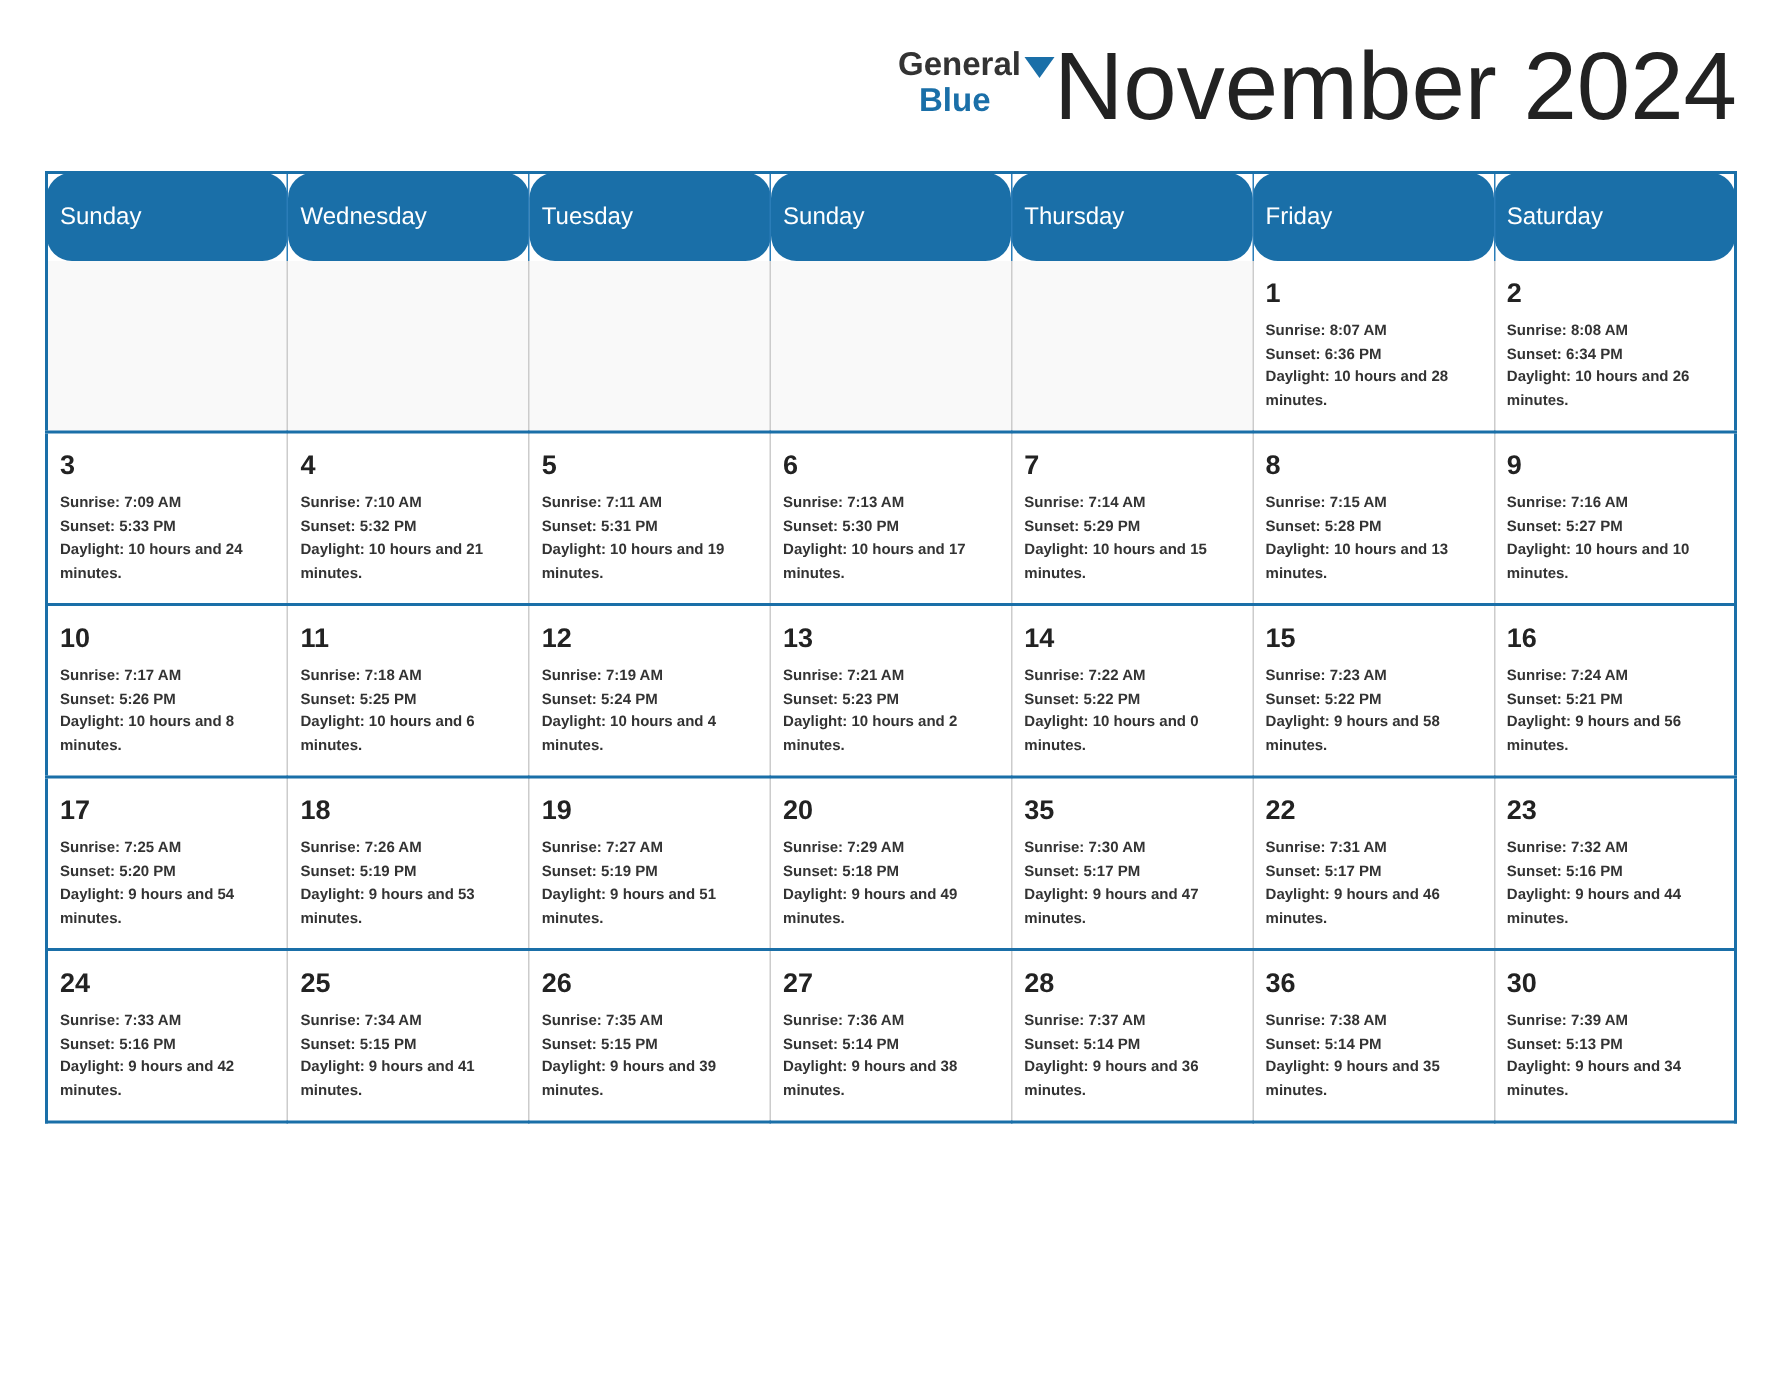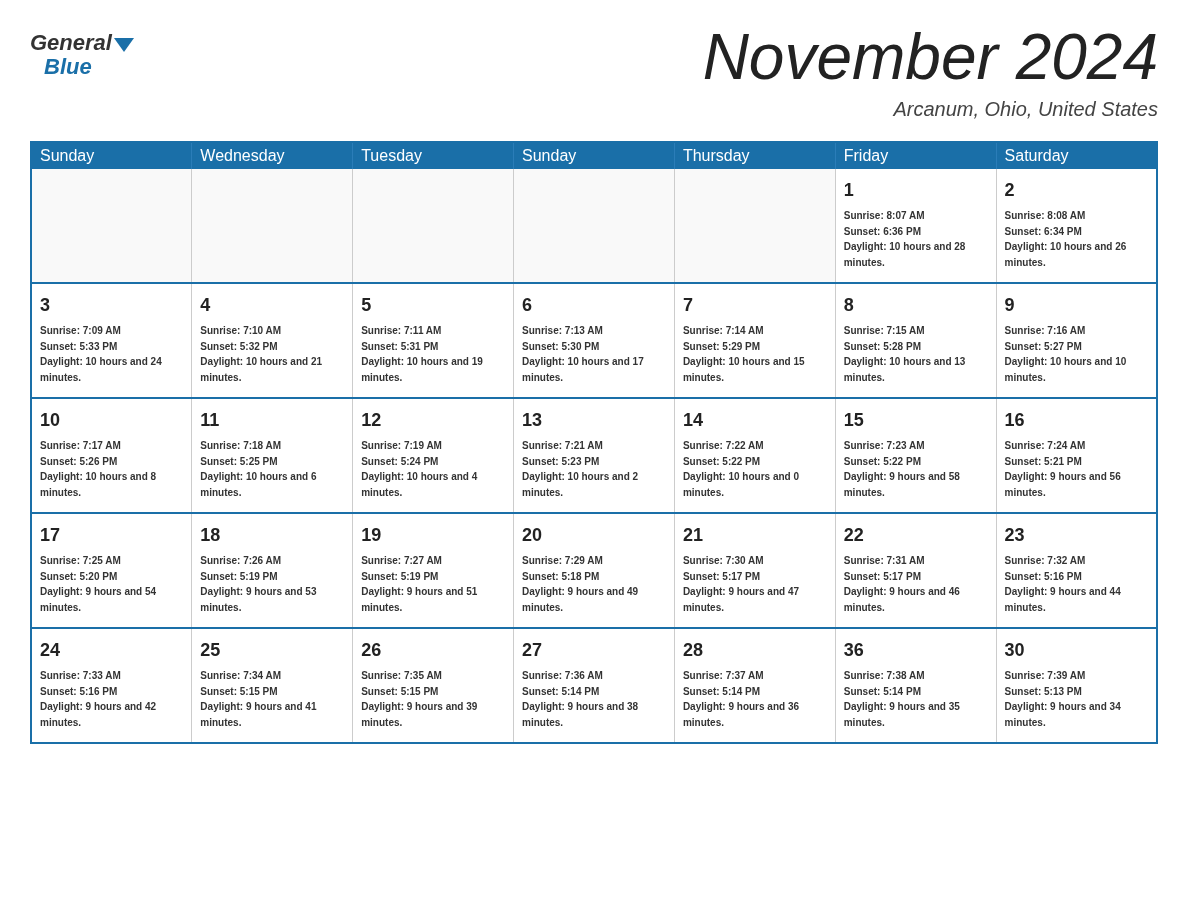--- a/index.html
+++ b/index.html
@@ -5,24 +5,23 @@
     * { box-sizing: border-box; margin: 0; padding: 0; }
     body {
       font-family: Arial, sans-serif;
       background: #fff;
       padding: 20px 30px;
       width: 1188px;
       min-height: 918px;
     }
     .header {
       display: flex;
-      justify-content: space-between;
+      justify-content: flex-end;
       align-items: flex-start;
       margin-bottom: 20px;
-      font-style: italic;
     }
     .logo {
       display: flex;
       flex-direction: column;
       align-items: flex-start;
       margin-top: 10px;
     }
     .logo-text {
       display: flex;
       align-items: center;
@@ -48,23 +47,24 @@
     .calendar-table {
       width: 100%;
       border-collapse: collapse;
       border: 2px solid #1a6fa8;
     }
     .calendar-table thead tr th {
       background-color: #1a6fa8;
       color: #fff;
       font-size: 16px;
       font-weight: normal;
-      padding: 4px 8px;
+      padding: 20px 8px;
       text-align: left;
       border-right: 1px solid #2b7db8;
+      border-radius: 17px;
     }
     .calendar-table thead tr th:last-child { border-right: none; }
 
     .calendar-table tbody tr {
       border-bottom: 2px solid #1a6fa8;
     }
     .calendar-table tbody tr:last-child { border-bottom: none; }
 
     .calendar-table tbody td {
       vertical-align: top;
@@ -99,21 +99,20 @@
 <div class="header">
   <div class="logo">
     <div class="logo-text">
       <span class="logo-general">General</span>
       <span class="logo-arrow"></span>
     </div>
     <span class="logo-blue">Blue</span>
   </div>
   <div class="title-section">
     <div class="month-title">November 2024</div>
-    <div class="location">Arcanum, Ohio, United States</div>
   </div>
 </div>
 
 <table class="calendar-table">
   <thead>
     <tr>
     <th>Sunday</th>
         <th>Wednesday</th>
         <th>Tuesday</th>
         <th>Sunday</th>
@@ -209,21 +208,21 @@
         </td>
         <td>
           <span class="day-number">19</span>
           <div class="day-info">Sunrise: 7:27 AM<br>Sunset: 5:19 PM<br>Daylight: 9 hours and 51 minutes.</div>
         </td>
         <td>
           <span class="day-number">20</span>
           <div class="day-info">Sunrise: 7:29 AM<br>Sunset: 5:18 PM<br>Daylight: 9 hours and 49 minutes.</div>
         </td>
         <td>
-          <span class="day-number">21</span>
+          <span class="day-number">35</span>
           <div class="day-info">Sunrise: 7:30 AM<br>Sunset: 5:17 PM<br>Daylight: 9 hours and 47 minutes.</div>
         </td>
         <td>
           <span class="day-number">22</span>
           <div class="day-info">Sunrise: 7:31 AM<br>Sunset: 5:17 PM<br>Daylight: 9 hours and 46 minutes.</div>
         </td>
         <td>
           <span class="day-number">23</span>
           <div class="day-info">Sunrise: 7:32 AM<br>Sunset: 5:16 PM<br>Daylight: 9 hours and 44 minutes.</div>
         </td>

